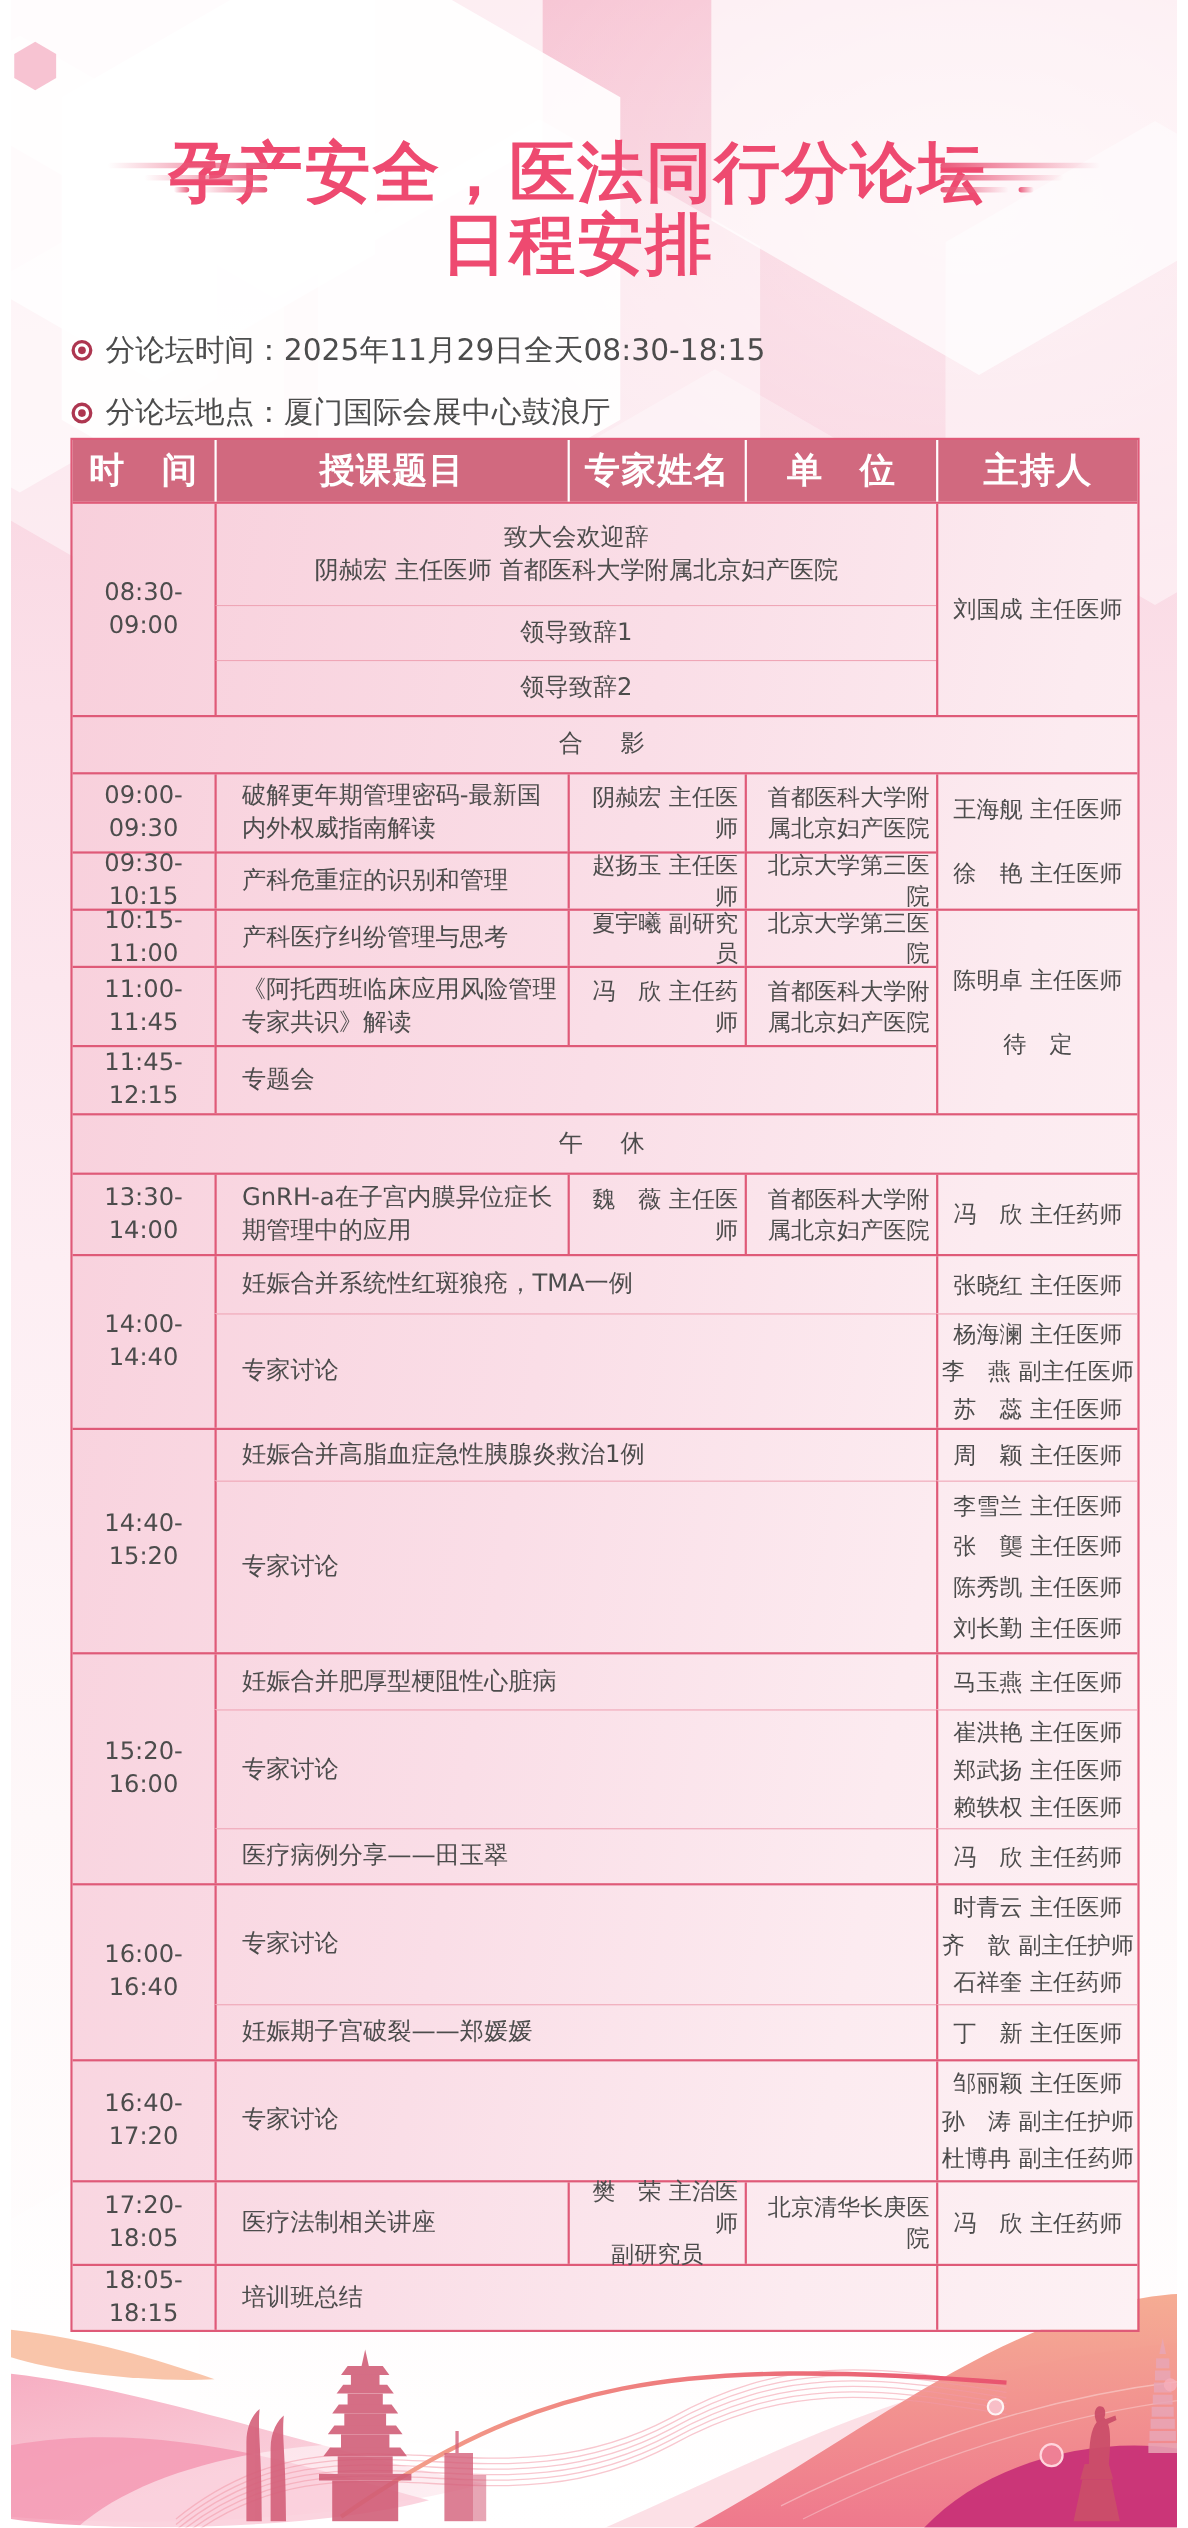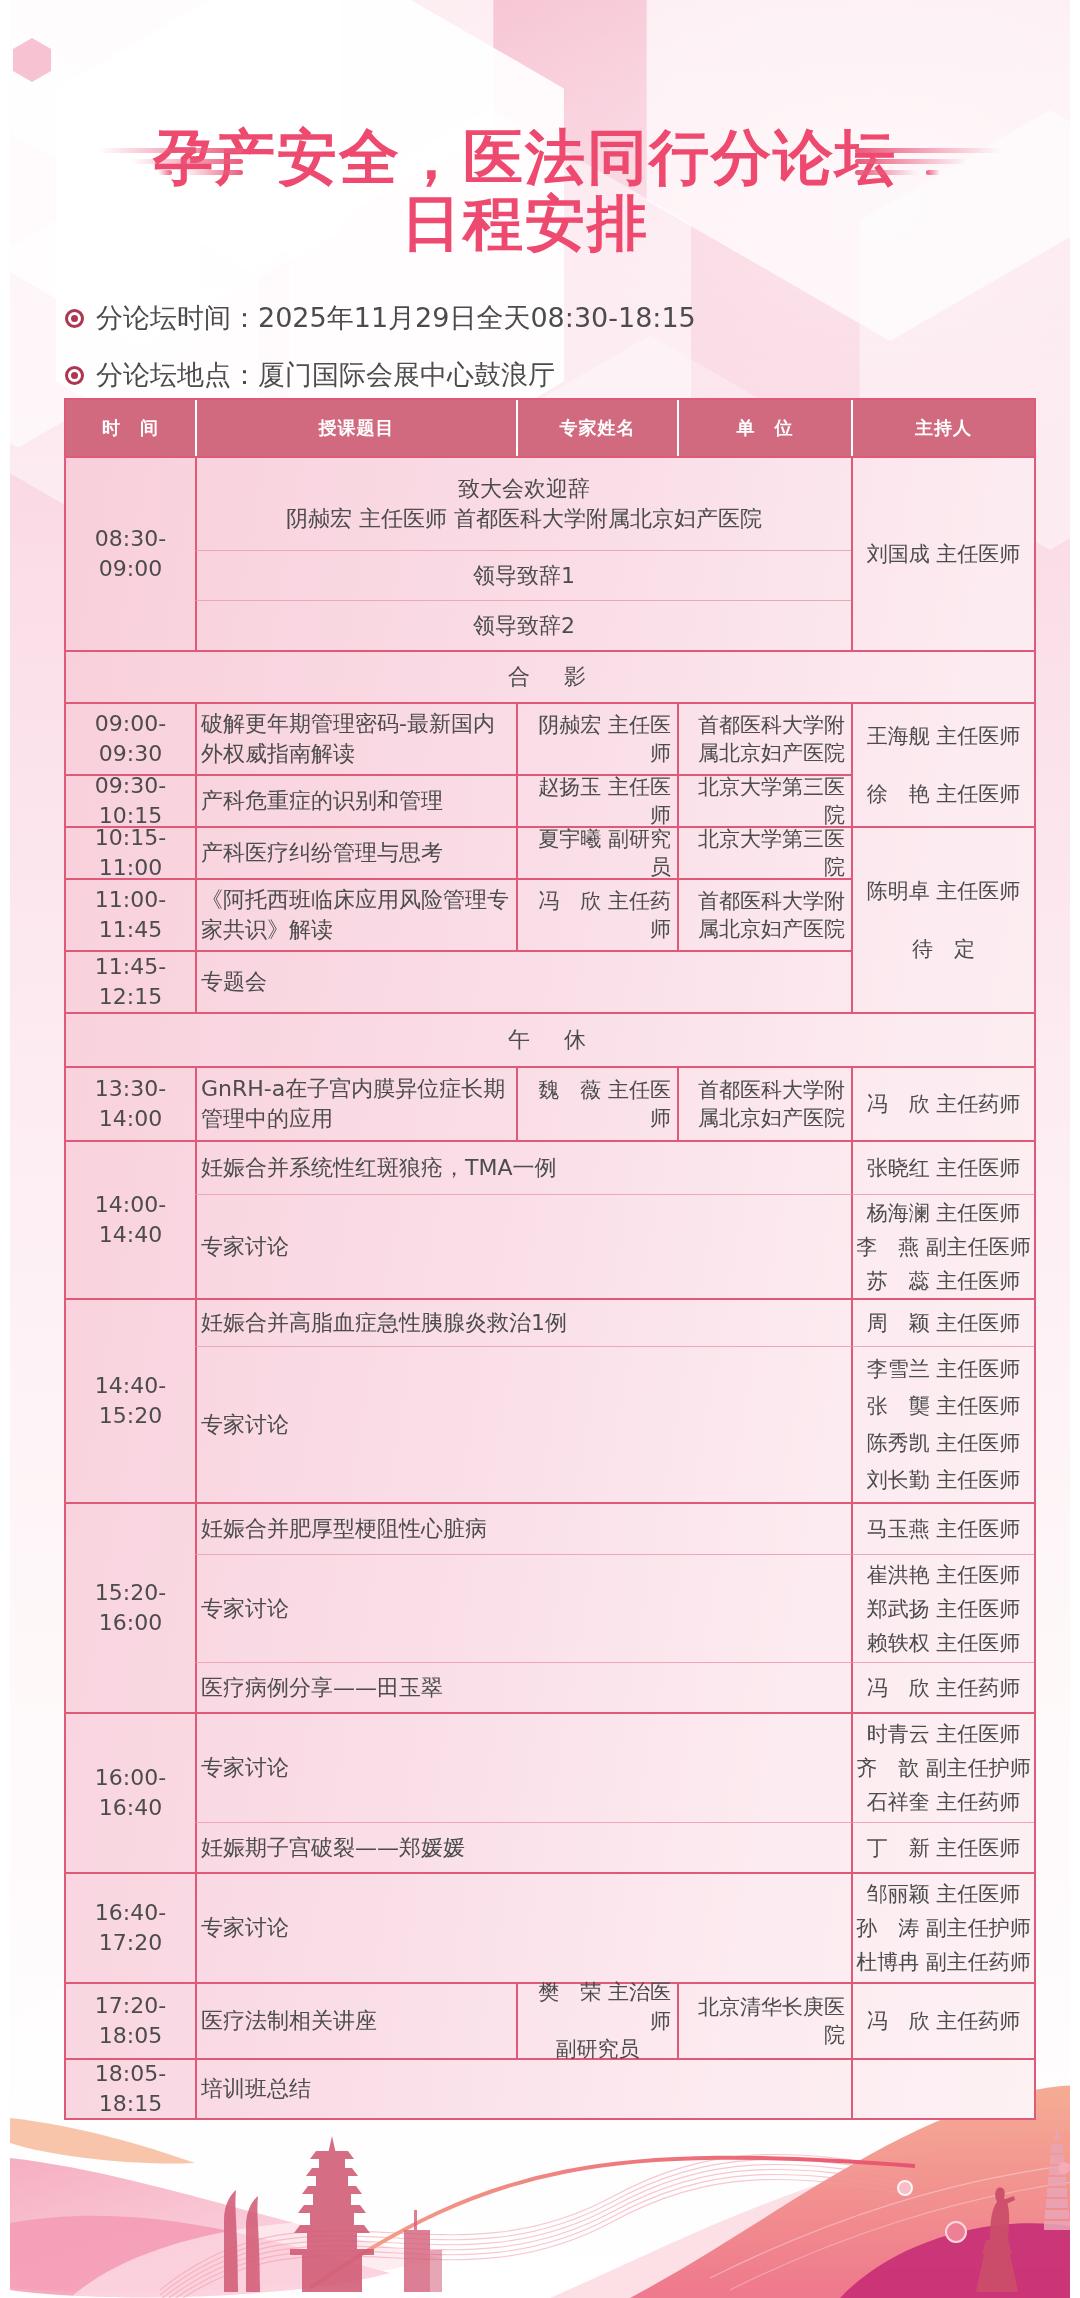--- a/index.html
+++ b/index.html
@@ -34,26 +34,26 @@
   .bdot-in{width:7px;height:7px;border-radius:50%;background:#ad3650;}
   .infolabel{font-weight:400;}
 
   
   .tbl{position:absolute;left:54px;top:398px;width:968px;z-index:2;border:2px solid var(--lnS);
     background:linear-gradient(100deg,#f8cfdb 0%,#fadee7 45%,#fcebf0 75%,#fdf1f4 100%);}
   .blk{display:grid;grid-template-columns:129px 321px 161px 174px 183px;border-top:2px solid var(--lnS);}
   .blk.hdrblk{border-top:none;background:var(--hdr);}
   .cell{display:flex;flex-direction:column;align-items:center;justify-content:center;text-align:center;
     font-size:22px;color:var(--txt);padding:4px 6px;box-sizing:border-box;line-height:1.35;}
-  .hc{color:#fff;font-size:18px;font-weight:700;letter-spacing:1px;display:flex;align-items:center;justify-content:center;box-sizing:border-box;}
+  .hc{color:#fff;font-size:32px;font-weight:700;letter-spacing:1px;display:flex;align-items:center;justify-content:center;box-sizing:border-box;}
   .hc + .hc{border-left:2px solid #ffffff;}
   .vl{border-left:2px solid var(--lnS);}
   .subt{border-top:1px solid var(--lnL);}
   .stt{border-top:2px solid var(--lnS);}
-  .lt{align-items:flex-start;justify-content:center;text-align:left;padding-left:4px;}
+  .lt{align-items:flex-start;justify-content:center;text-align:left;padding-left:23px;}
   .timec{font-size:22px;letter-spacing:0;}
   .small{font-size:21px;text-align:right;}
   .hostline{line-height:34px;white-space:nowrap;font-size:21px;}
   .hostline4{line-height:37px;}
   .host2 .hostline{margin:12px 0;}
   .fw{grid-column:1/6;letter-spacing:6px;}
 </style>
 </head>
 <body>
 

